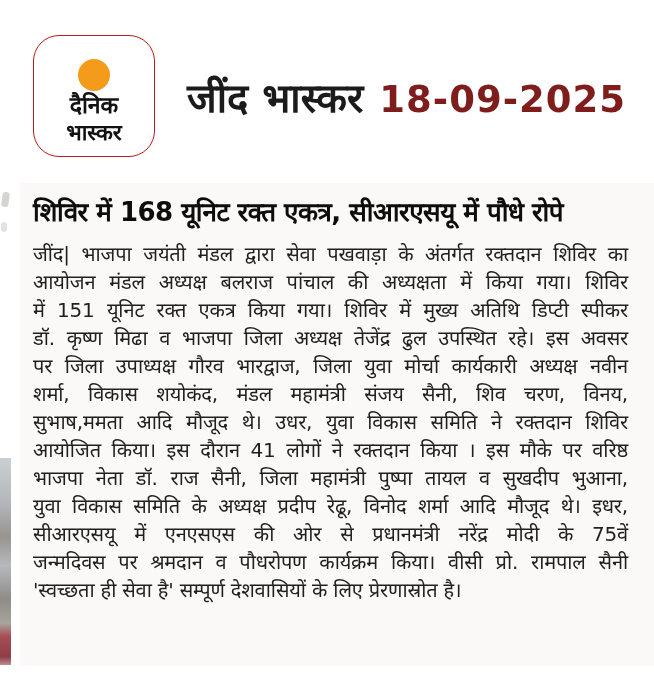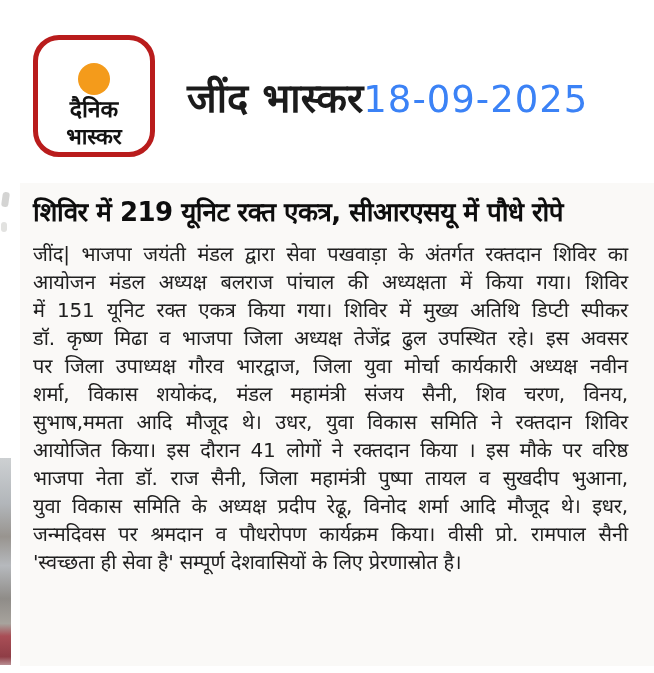--- a/index.html
+++ b/index.html
@@ -11,21 +11,21 @@
     overflow: hidden;
     font-family: "DejaVu Sans", "Liberation Sans", sans-serif;
   }
 
   
   .logo-card {
     position: absolute;
     left: 33px; top: 35px;
     width: 122px; height: 122px;
     background: #ffffff;
-    border: 5px solid #b91c1c;
+    border: 1px solid #b91c1c;
     border-radius: 26px;
     box-sizing: border-box;
   }
   .logo-sun {
     position: absolute;
     left: 50%; top: 23px;
     width: 32px; height: 32px;
     margin-left: -16px;
     border-radius: 50%;
     background: #F49B1B;
@@ -39,32 +39,33 @@
     color: #121212;
   }
   .logo-line1 { font-size: 23px; line-height: 27px; }
   .logo-line2 { font-size: 22px; line-height: 27px; }
 
   .masthead-row {
     position: absolute;
     left: 187px; top: 72px;
     display: flex;
     align-items: baseline;
+    gap: 16px;
     white-space: nowrap;
   }
   .masthead-title {
     font-size: 40px;
     font-weight: 700;
     color: #1b1b1b;
     line-height: 52px;
   }
   .masthead-date {
     font-size: 37px;
-    font-weight: 400;
-    color: #3b82f6;
+    font-weight: 700;
+    color: #7f1d1d;
     letter-spacing: 1px;
     line-height: 52px;
     text-align: right;
   }
 
   
   .article {
     position: absolute;
     left: 20px; top: 183px;
     width: 634px; height: 483px;
@@ -137,31 +138,32 @@
     </div>
   </div>
 
   <div class="masthead-row">
     <div class="masthead-title">जींद भास्कर</div>
     <div class="masthead-date">18-09-2025</div>
   </div>
 
   <div class="article">
     <div class="article-inner">
-      <div class="headline">शिविर में 219 यूनिट रक्त एकत्र, सीआरएसयू में पौधे रोपे</div>
+      <div class="headline">शिविर में 168 यूनिट रक्त एकत्र, सीआरएसयू में पौधे रोपे</div>
       <div class="body-line">जींद| भाजपा जयंती मंडल द्वारा सेवा पखवाड़ा के अंतर्गत रक्तदान शिविर का</div>
       <div class="body-line">आयोजन मंडल अध्यक्ष बलराज पांचाल की अध्यक्षता में किया गया। शिविर</div>
       <div class="body-line">में 151 यूनिट रक्त एकत्र किया गया। शिविर में मुख्य अतिथि डिप्टी स्पीकर</div>
       <div class="body-line">डॉ. कृष्ण मिढा व भाजपा जिला अध्यक्ष तेजेंद्र ढुल उपस्थित रहे। इस अवसर</div>
       <div class="body-line">पर जिला उपाध्यक्ष गौरव भारद्वाज, जिला युवा मोर्चा कार्यकारी अध्यक्ष नवीन</div>
       <div class="body-line">शर्मा, विकास शयोकंद, मंडल महामंत्री संजय सैनी, शिव चरण, विनय,</div>
       <div class="body-line">सुभाष,ममता आदि मौजूद थे। उधर, युवा विकास समिति ने रक्तदान शिविर</div>
       <div class="body-line">आयोजित किया। इस दौरान 41 लोगों ने रक्तदान किया । इस मौके पर वरिष्ठ</div>
       <div class="body-line">भाजपा नेता डॉ. राज सैनी, जिला महामंत्री पुष्पा तायल व सुखदीप भुआना,</div>
       <div class="body-line">युवा विकास समिति के अध्यक्ष प्रदीप रेढू, विनोद शर्मा आदि मौजूद थे। इधर,</div>
+      <div class="body-line">सीआरएसयू में एनएसएस की ओर से प्रधानमंत्री नरेंद्र मोदी के 75वें</div>
       <div class="body-line">जन्मदिवस पर श्रमदान व पौधरोपण कार्यक्रम किया। वीसी प्रो. रामपाल सैनी</div>
       <div class="body-line last">'स्वच्छता ही सेवा है' सम्पूर्ण देशवासियों के लिए प्रेरणास्रोत है।</div>
     </div>
   </div>
 
   <div class="photo-sliver"></div>
   <div class="edge-fragment-1"></div>
   <div class="edge-fragment-2"></div>
 
 </div>

